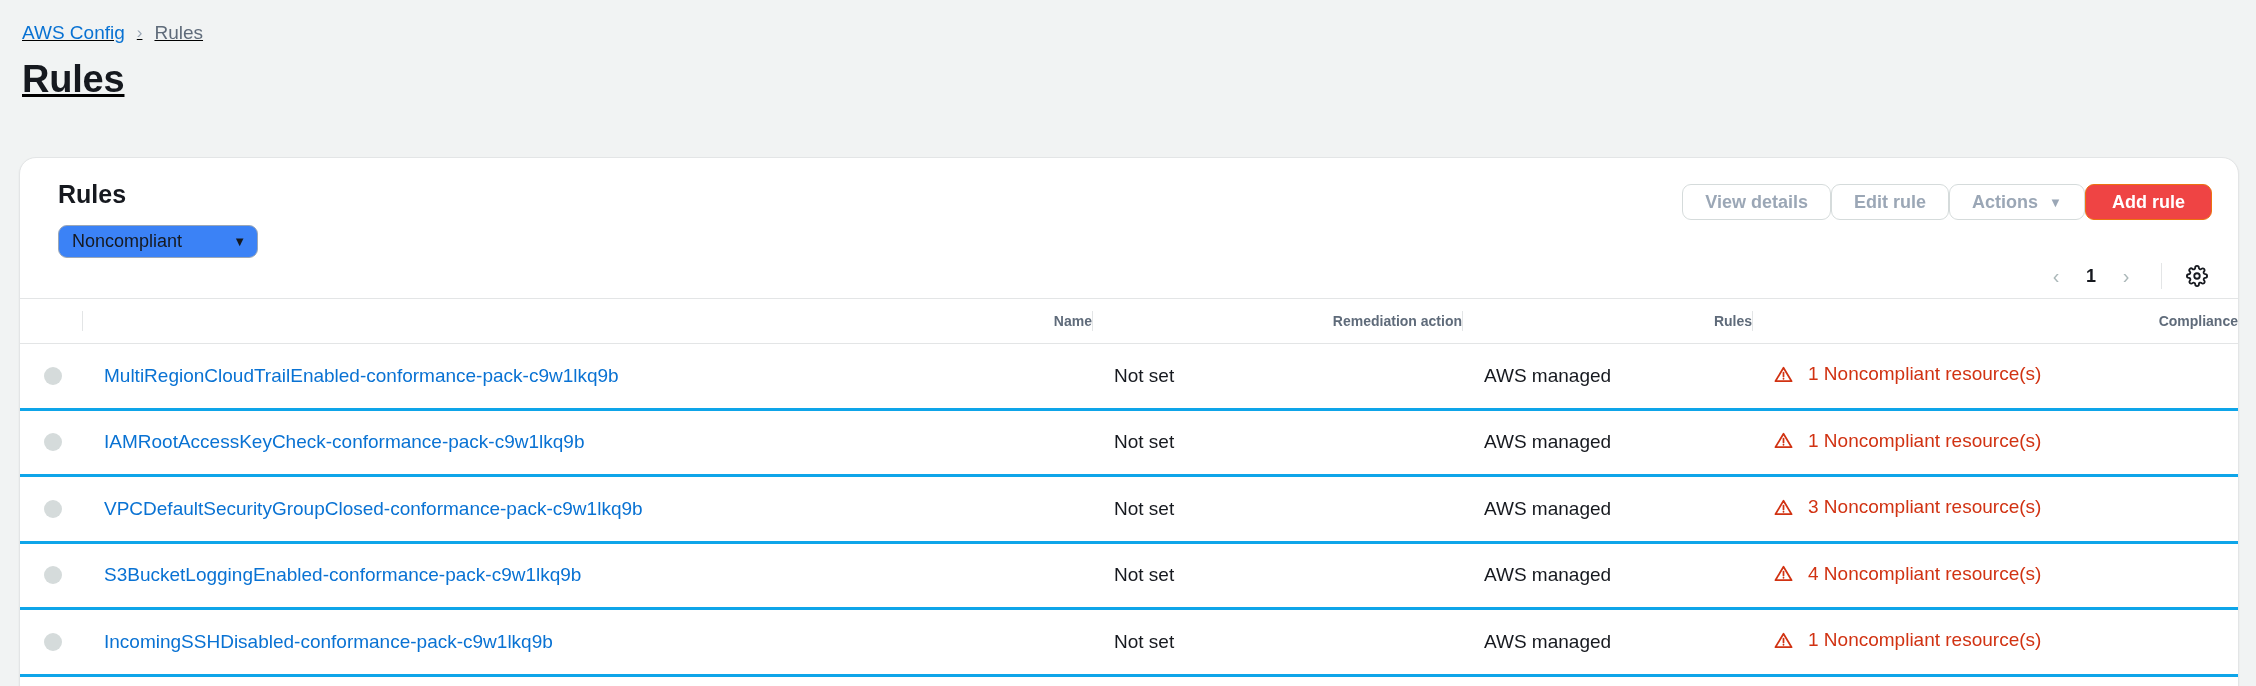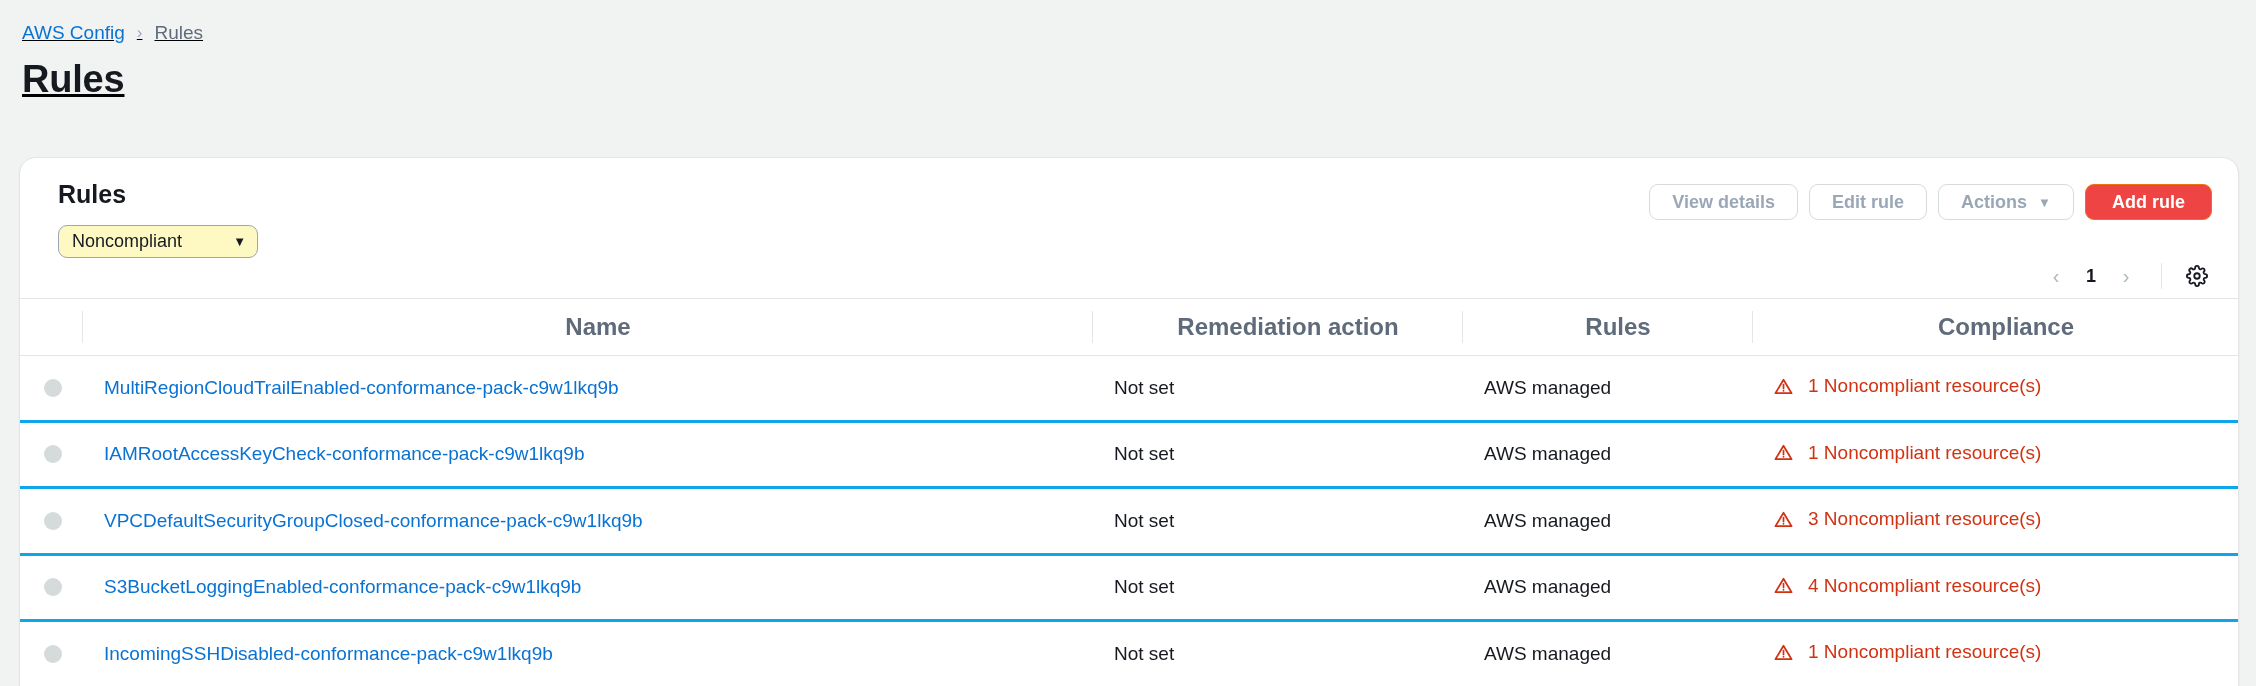--- a/index.html
+++ b/index.html
@@ -63,29 +63,29 @@
   }
 
   
   .select {
     display: flex; align-items: center; justify-content: space-between;
     width: 200px; height: 33px;
     margin-left: 12px;
     padding: 0 11px 0 13px;
     border: 1px solid #9ba7b6;
     border-radius: 9px;
-    background: #fef9c3;
+    background: #3b82f6;
     font-size: 18px;
     color: #16191f;
     cursor: pointer;
   }
   .caret { font-size: 13px; color: #16191f; line-height: 1; }
 
   
-  .btn-row { display: flex; align-items: center; gap: 11px; padding-top: 4px; }
+  .btn-row { display: flex; align-items: center; padding-top: 4px; }
   .btn {
     height: 36px;
     display: inline-flex; align-items: center; justify-content: center;
     gap: 11px;
     padding: 0 22px;
     border-radius: 9px;
     font-size: 18px;
     font-weight: 700;
     white-space: nowrap;
     cursor: pointer;
@@ -118,22 +118,22 @@
     min-width: 28px; height: 28px;
     display: flex; align-items: center; justify-content: center;
     font-size: 18px; font-weight: 700; color: #16191f; cursor: pointer;
   }
   .pg-divider { width: 1px; height: 26px; background: #e3e5e6; margin: 0 14px; }
   .gear { width: 30px; height: 30px; display: flex; align-items: center; justify-content: center; cursor: pointer; }
 
   
   table.rules { width: 100%; border-collapse: collapse; table-layout: fixed; }
   table.rules th {
-    text-align: center;
-    font-size: 24px;
+    text-align: right;
+    font-size: 14px;
     font-weight: 700;
     color: #5f6b7a;
     padding: 14px 0 14px 0;
     border-bottom: 1px solid #e3e5e6;
     border-top: 1px solid #e3e5e6;
     background: #fff;
     position: relative;
   }
   table.rules th .thinner { padding-left: 22px; display: block; }
   table.rules th.sep::before {

